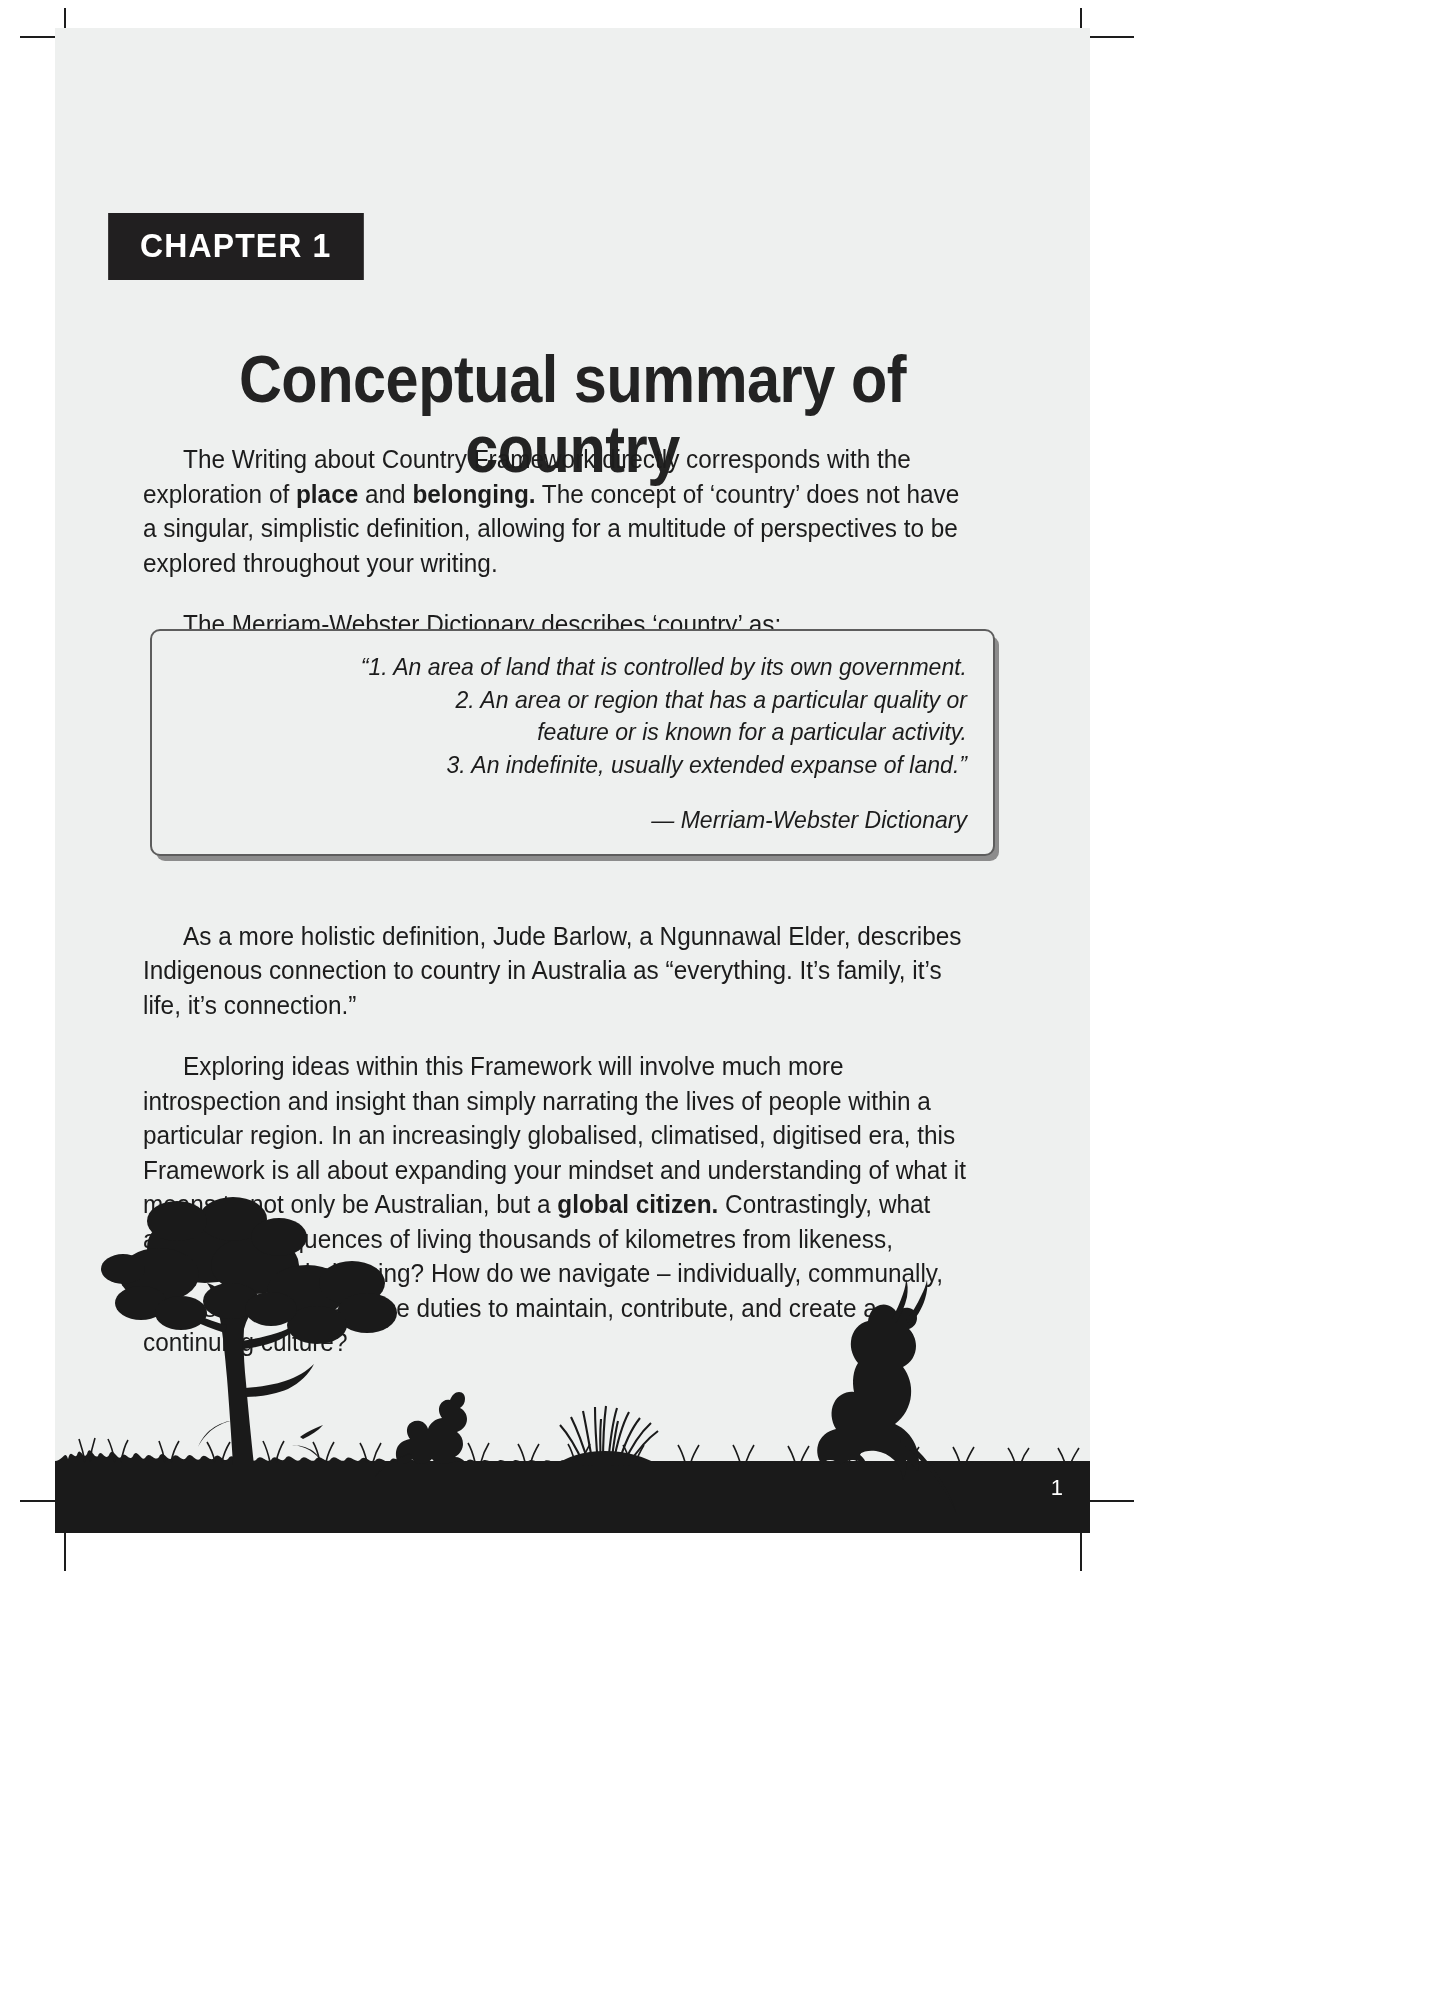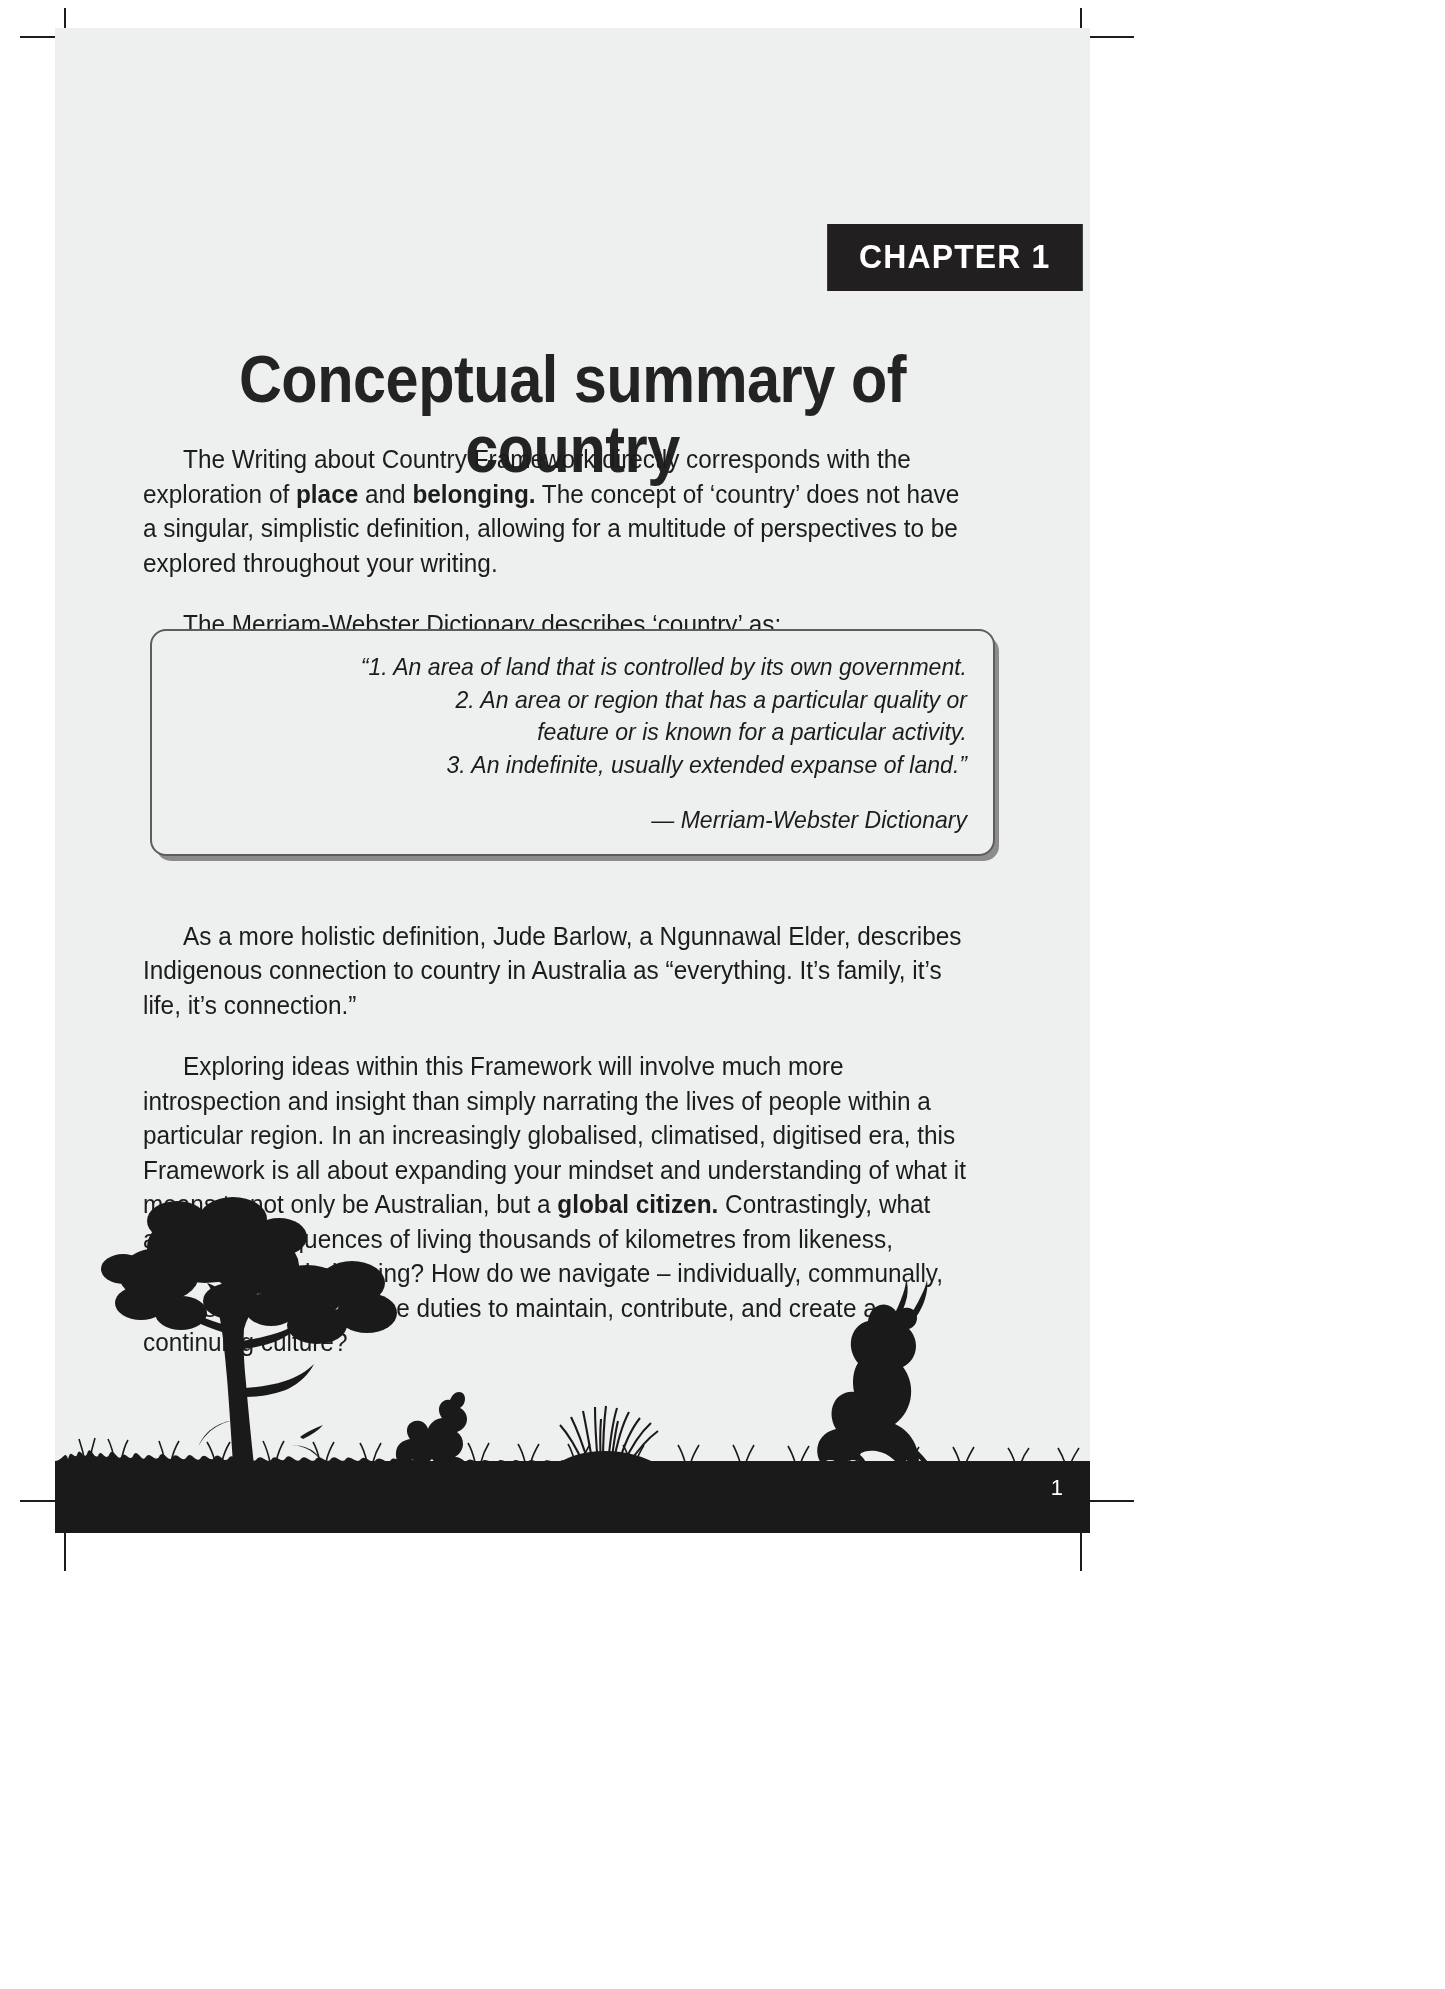--- a/index.html
+++ b/index.html
@@ -17,21 +17,21 @@
     width:1035px; height:1505px;
     background:#eef0ef;
     overflow:hidden;
   }
   
   .crop{position:absolute;background:#1d1d1d;}
   .crop.h{height:2px;width:46px;}
   .crop.v{width:2px;height:46px;}
 
   
-  #badge-wrap{position:absolute;left:0;top:196px;width:100%;text-align:right;}
+  #badge-wrap{position:absolute;left:0;top:185px;width:100%;text-align:left;padding-left:45px;}
   #badge{
     display:inline-block;
     background:#211f20;
     color:#ffffff;
     font-weight:bold;
     font-size:34px;
     letter-spacing:1.2px;
     padding:13px 34px 15px 34px;
     font-family:"Liberation Sans", sans-serif;
     transform:scaleX(0.94);
@@ -65,21 +65,21 @@
 
   
   #quote-outer{
     position:absolute;
     left:95px; top:601px;
     width:845px;
   }
   #quote-box{
     position:relative;
     border:2px solid #5d5d5d;
-    border-radius:16px;
+    border-radius:10px;
     background:#eef0ef;
     box-shadow:5px 6px 0 -1px #8c8c8c;
     padding:20px 26px 20px 26px;
     box-sizing:border-box;
     min-height:173px;
   }
   #quote-lines{
     text-align:right;
     font-style:italic;
     font-size:24px;

